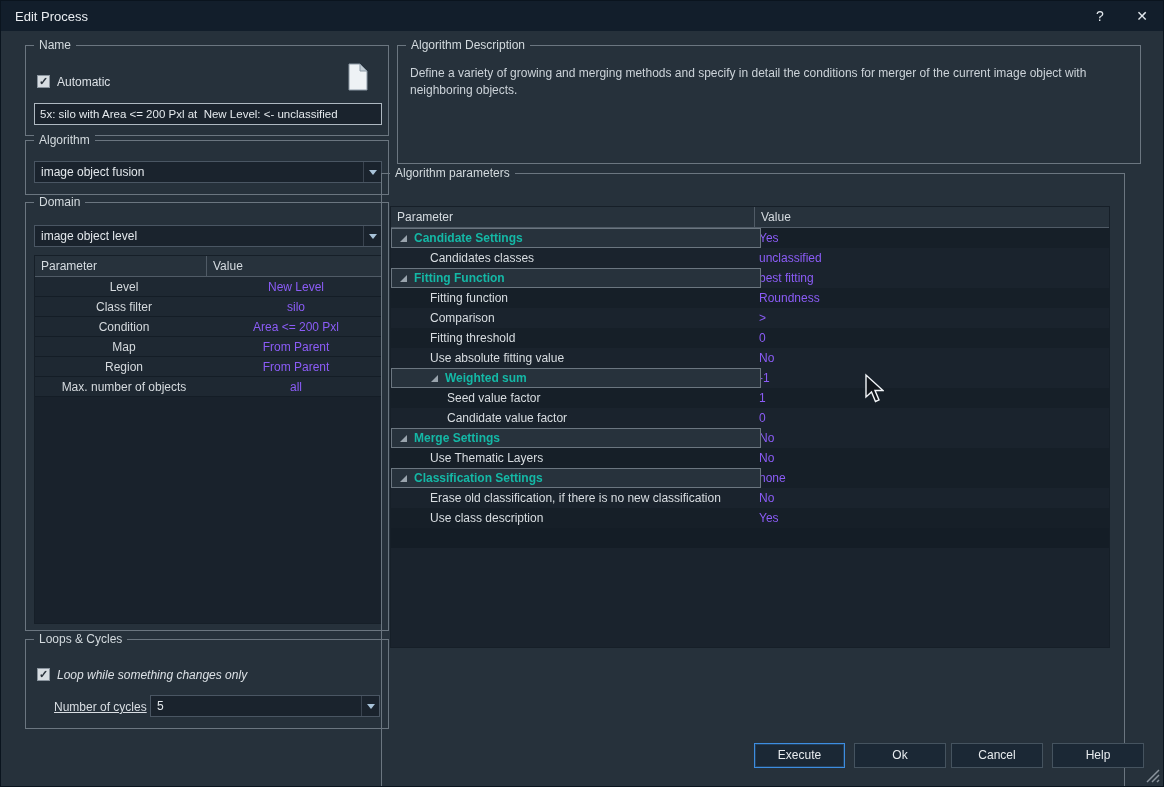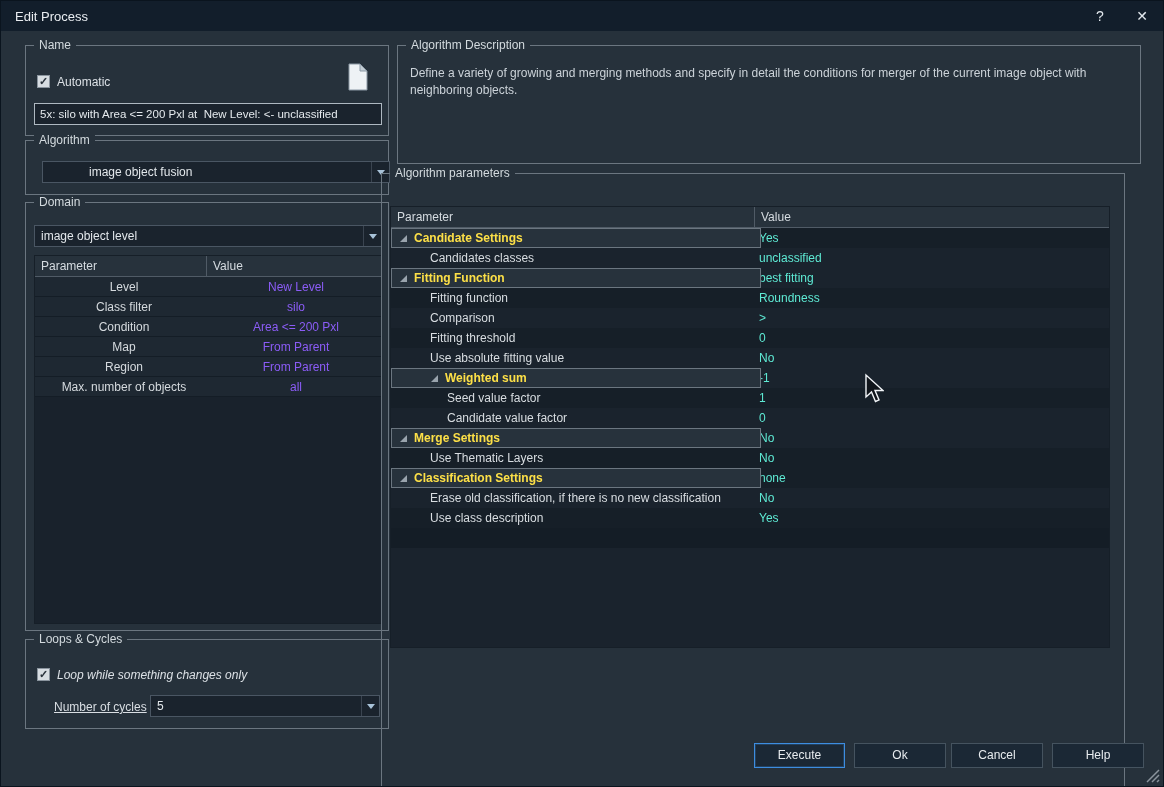--- a/index.html
+++ b/index.html
@@ -66,22 +66,22 @@
   
   .params-tbl { background:#1a232d; }
   .params-tbl .hcell.p { width:364px; }
   .prow { display:flex; height:20px; align-items:center; }
   .prow.even { background:#1a232d; }
   .prow.odd  { background:#161f28; }
   .prow.group { background:#27323c; }
   .prow.empty { background:#141d26; }
   .pcell { font-size:12px; white-space:nowrap; overflow:hidden; display:flex; align-items:center; }
   .pcell.p { width:364px; color:#d8dde1; }
-  .pcell.v { flex:1; padding-left:4px; color:#5eead4; }
-  .prow.group .pcell.p { color:#fde047; font-weight:bold; }
+  .pcell.v { flex:1; padding-left:4px; color:#8b5cf6; }
+  .prow.group .pcell.p { color:#14b8a6; font-weight:bold; }
   .pcell.p.lvl0 { padding-left:8px; }
   .pcell.p.lvl1 { padding-left:39px; }
   .pcell.p.lvl2 { padding-left:56px; }
   .tri { display:inline-block; width:0; height:0; border-right:7px solid #9aa4ad;
          border-top:7px solid transparent; margin-right:7px; flex:none; }
 
   
   .desc-text { position:absolute; color:#ccd3d9; font-size:12px; line-height:17px; }
 
   
@@ -115,21 +115,21 @@
     <span class="cb-label" style="left:31px; top:29px;">Automatic</span>
     <svg class="doc-icon" style="left:322px; top:17px;" width="20" height="28" viewBox="0 0 20 28">
       <path d="M1 1 h11 l7 7 v19 h-18 z" fill="#eef2f5" stroke="#8a98a4"></path>
       <path d="M12 1 l7 7 h-7 z" fill="#c2ccd4" stroke="#8a98a4"></path>
     </svg>
     <input class="text-input" style="left: 8px; top: 57px; width: 348px; height: 22px;" value="5x: silo with Area &lt;= 200 Pxl at  New Level: &lt;- unclassified">
   </div>
 
   <div class="group" style="left:24px; top:139px; width:364px; height:55px;">
     <span class="group-label">Algorithm</span>
-    <div class="combo" style="left:16px; top:20px; width:348px;padding-left:40px;">
+    <div class="combo" style="left:8px; top:20px; width:348px;">
       <span class="combo-value">image object fusion</span>
       <span class="combo-btn">
           <span class="combo-arrow"></span>
         </span>
     </div>
   </div>
 
   <div class="group" style="left:24px; top:201px; width:364px; height:429px;">
     <span class="group-label">Domain</span>
     <div class="combo" style="left:8px; top:22px; width:348px;">

